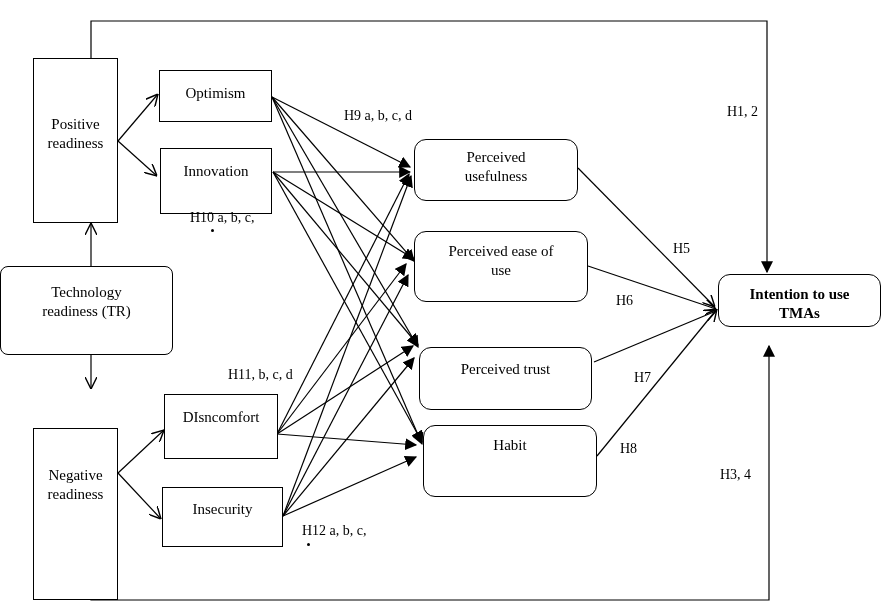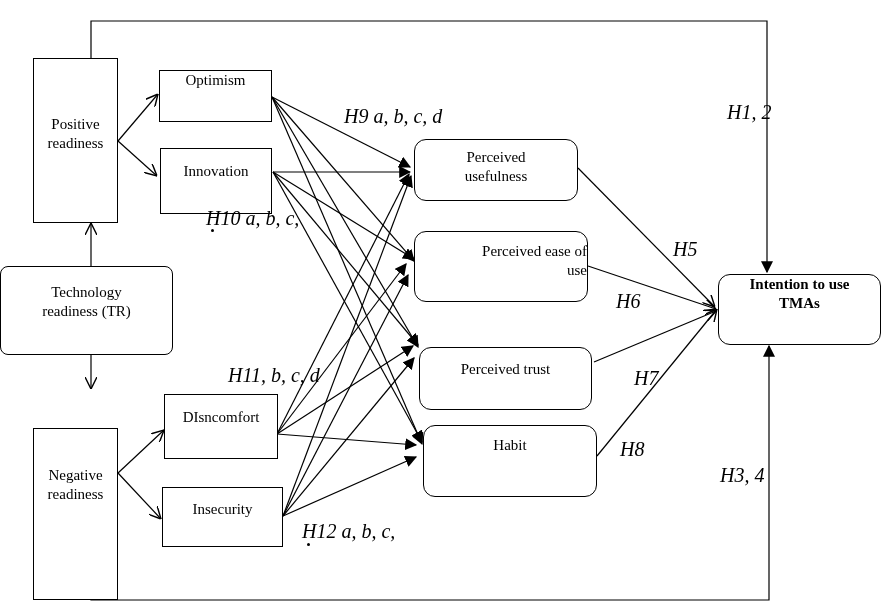--- a/index.html
+++ b/index.html
@@ -4,21 +4,21 @@
   <style>
     html, body { margin: 0; padding: 0; background: #ffffff; }
     body { width: 888px; height: 614px; position: relative; overflow: hidden;
            font-family: "Liberation Serif", "DejaVu Serif", serif; color: #000; }
     #diagram { position: absolute; left: 0; top: 0; width: 888px; height: 614px; }
     .node { position: absolute; box-sizing: border-box; border: 1.3px solid #000;
             background: #fff; text-align: center; font-size: 15px; line-height: 19px; }
     .node.rounded { border-radius: 12px; }
     .node span { display: block; white-space: pre-line; }
     .node.bold span { font-weight: bold; }
-    .label { position: absolute; font-size: 20px; line-height: 18px; white-space: nowrap; font-style: italic; }
+    .label { position: absolute; font-size: 14px; line-height: 18px; white-space: nowrap; }
     .stub { position: absolute; width: 3px; height: 3px; background: #000; border-radius: 50%; }
   </style>
 </head>
 <body>
 
 <div id="diagram">
 
   <svg id="edges" width="888" height="614" viewBox="0 0 888 614" style="position:absolute;left:0;top:0;">
     <defs>
       <marker id="filled" viewBox="0 0 10 10" refX="9" refY="5" markerWidth="9" markerHeight="9" markerUnits="userSpaceOnUse" orient="auto">
@@ -67,58 +67,58 @@
   </div>
   <div class="node rounded" style="left:0px;top:266px;width:173px;height:89px;padding-top:16px;border-radius:8px;">
     <span>Technology
 readiness (TR)</span>
   </div>
   <div class="node" style="left:33px;top:388px;width:85px;height:172px;padding-top:37px;margin-top:40px;">
     <span>Negative
 readiness</span>
   </div>
 
-  <div class="node" style="left:159px;top:70px;width:113px;height:52px;">
+  <div class="node" style="left:159px;top:70px;width:113px;height:52px;padding-top:13px;">
     <span>Optimism</span>
   </div>
   <div class="node" style="left:160px;top:148px;width:112px;height:66px;padding-top:13px;">
     <span>Innovation</span>
   </div>
   <div class="node" style="left:164px;top:394px;width:114px;height:65px;padding-top:13px;">
     <span>DIsncomfort</span>
   </div>
   <div class="node" style="left:162px;top:487px;width:121px;height:60px;padding-top:12px;">
     <span>Insecurity</span>
   </div>
 
   <div class="node rounded" style="left:414px;top:139px;width:164px;height:62px;padding-top:8px;">
     <span>Perceived
 usefulness</span>
   </div>
-  <div class="node rounded" style="left:414px;top:231px;width:174px;height:71px;padding-top:10px;text-align:right;">
+  <div class="node rounded" style="left:414px;top:231px;width:174px;height:71px;padding-top:10px;">
     <span>Perceived ease of
 use</span>
   </div>
   <div class="node rounded" style="left:419px;top:327px;width:173px;height:63px;padding-top:12px;margin-top:20px;">
     <span>Perceived trust</span>
   </div>
   <div class="node rounded" style="left:423px;top:425px;width:174px;height:72px;padding-top:10px;">
     <span>Habit</span>
   </div>
 
-  <div class="node rounded bold" style="left:718px;top:274px;width:163px;height:71px;">
+  <div class="node rounded bold" style="left:718px;top:274px;width:163px;height:53px;padding-top:10px;">
     <span>Intention to use
 TMAs</span>
   </div>
 
   <div class="label" style="left:727px;top:103px;">H1, 2</div>
   <div class="label" style="left:720px;top:466px;">H3, 4</div>
   <div class="label" style="left:673px;top:240px;">H5</div>
   <div class="label" style="left:616px;top:292px;">H6</div>
   <div class="label" style="left:634px;top:369px;">H7</div>
   <div class="label" style="left:620px;top:440px;">H8</div>
   <div class="label" style="left:344px;top:107px;">H9 a, b, c, d</div>
-  <div class="label" style="left:206px;top:209px;">H10 a, b, c,</div>
+  <div class="label" style="left:190px;top:209px;">H10 a, b, c,</div>
   <div class="stub" style="left:211px;top:229px;"></div>
   <div class="label" style="left:228px;top:366px;">H11, b, c, d</div>
   <div class="label" style="left:302px;top:522px;">H12 a, b, c,</div>
   <div class="stub" style="left:307px;top:543px;"></div>
 </div>
 
 </body></html>

